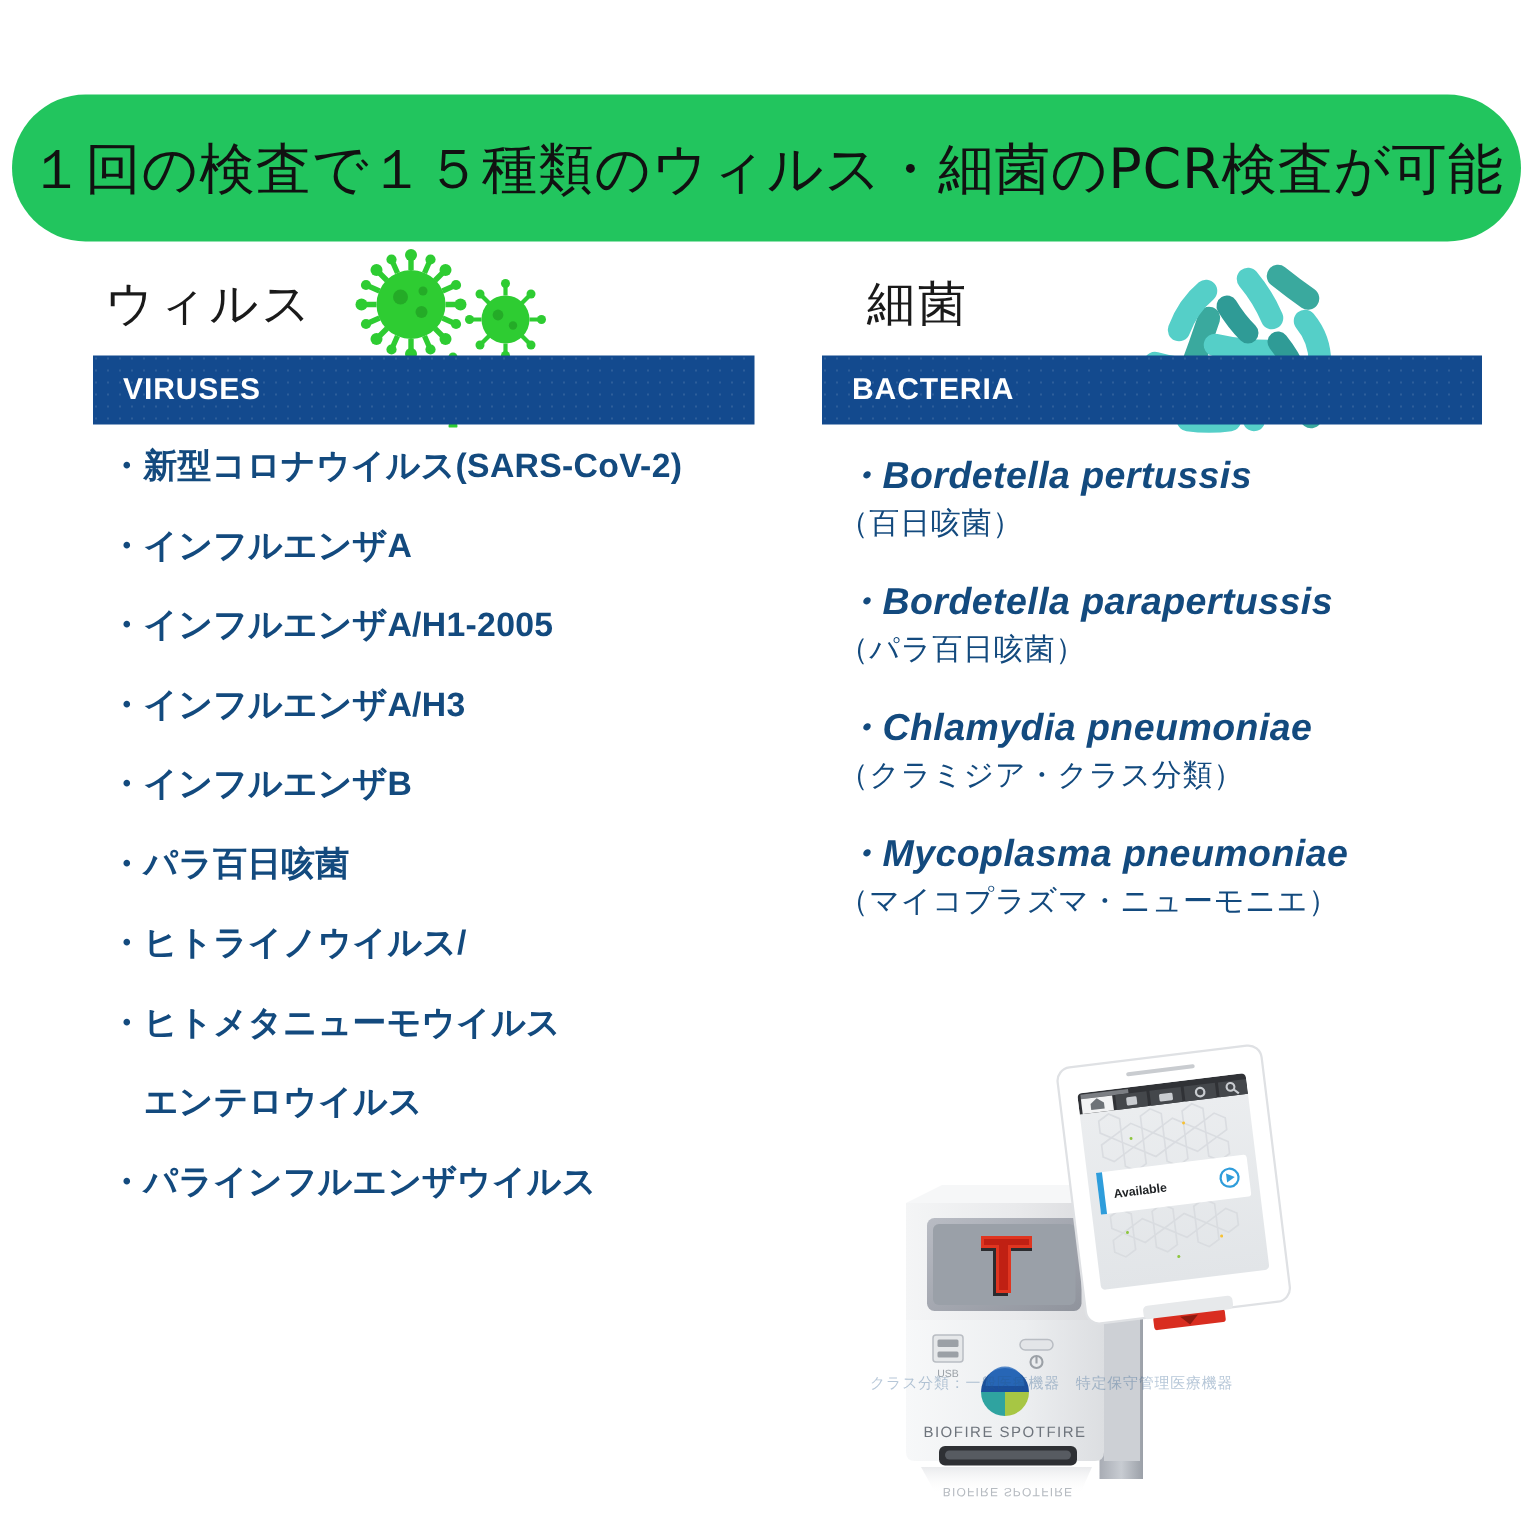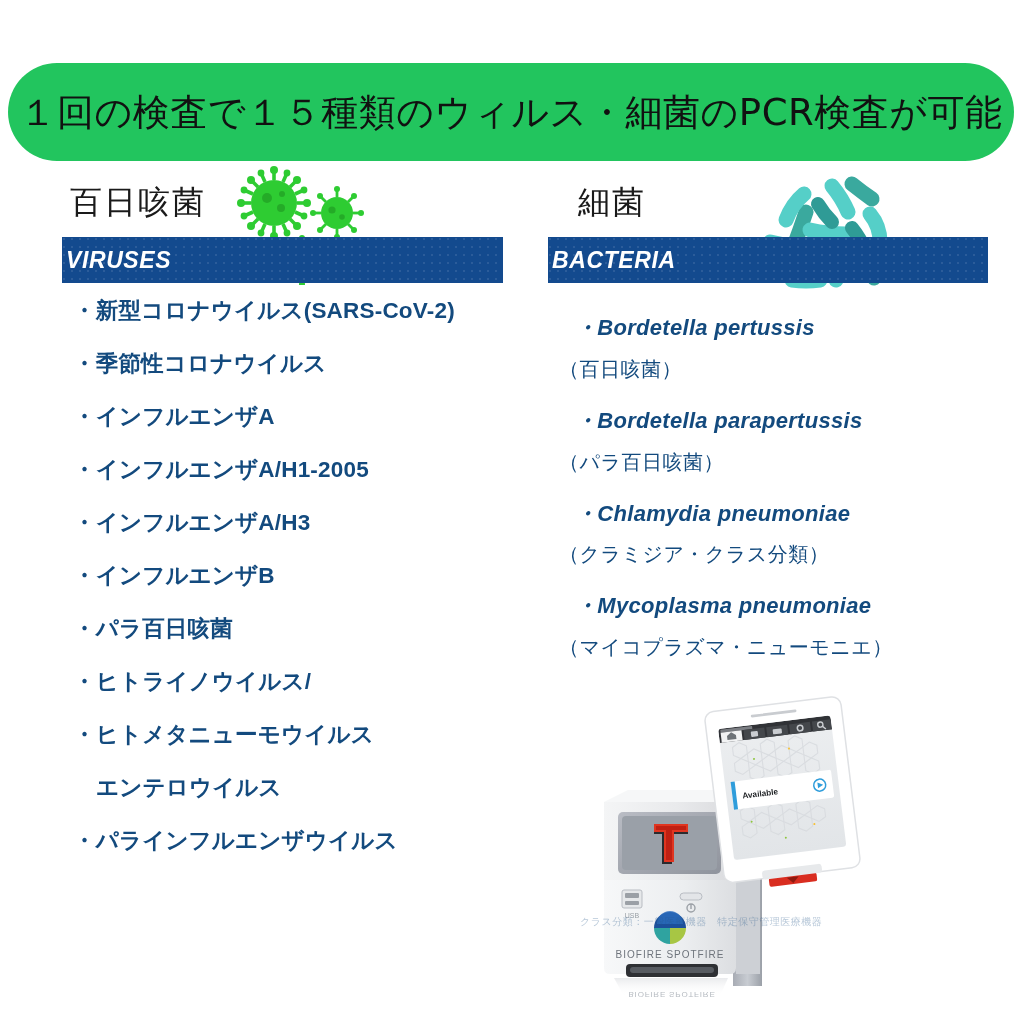--- a/index.html
+++ b/index.html
@@ -72,26 +72,25 @@
     background: #134a8e;
     background-image:
       radial-gradient(circle at 2px 2px, rgba(255,255,255,.11) 0.7px, transparent 0.8px);
     background-size: 8px 8px;
     box-sizing: border-box;
     display: flex;
     align-items: center;
   }
   .banner-text {
     color: #ffffff;
-    font-size: 23px;
+    font-size: 20px;
     font-weight: 700;
     letter-spacing: 0.6px;
-    margin-left: 4px;
+    margin-left: 20px;
     line-height: 1;
-    font-style: italic;
   }
 
   
   .germ-art {
     position: absolute;
     pointer-events: none;
   }
   .virus-art  { left: 165px; top: -5px;  width: 150px; height: 120px; }
   .bact-art   { left: 200px; top: -2px;  width: 160px; height: 125px; }
 
@@ -115,28 +114,28 @@
     letter-spacing: 0.2px;
     white-space: nowrap;
   }
   .v-item.cont { padding-left: 34px; }
 
   .b-item {
     margin: 0 0 26px 0;
     padding-left: 11px;
   }
   .b-sci {
-    font-size: 22px;
+    font-size: 25px;
     font-weight: 700;
     font-style: italic;
     color: #134a7e;
     line-height: 1.08;
     letter-spacing: 0.3px;
     white-space: nowrap;
-    margin: 16px;
+    margin: 4px;
   }
   .b-jp {
     font-size: 20px;
     font-weight: 400;
     color: #134a7e;
     line-height: 1.35;
     letter-spacing: 0.5px;
     white-space: nowrap;
     margin: 0;
     font-family: "DejaVu Sans", "Liberation Sans", sans-serif;
@@ -164,21 +163,21 @@
 </style>
 </head>
 <body>
 
 <div class="title-pill">
   <div class="title-text">１回の検査で１５種類のウィルス・細菌のPCR検査が可能</div>
 </div>
 
 <div class="col col-virus">
 
-  <div class="jp-label">百日咳菌</div>
+  <div class="jp-label">ウィルス</div>
 
   <svg class="germ-art virus-art" viewBox="0 0 150 120" aria-hidden="true">
     <g fill="#2ecc32">
 
       <g transform="translate(47,38)">
         <circle r="23"></circle>
         <g stroke="#2ecc32" stroke-width="3.6">
           <line x1="0" y1="-23" x2="0" y2="-33"></line>
             <line x1="16" y1="-16" x2="23" y2="-23"></line>
           <line x1="23" y1="0" x2="33" y2="0"></line>
@@ -278,21 +277,20 @@
       </g>
     </g>
   </svg>
 
   <div class="banner">
     <span class="banner-text">VIRUSES</span>
   </div>
 
   <ul class="list">
     <li class="v-item">・新型コロナウイルス(SARS-CoV-2)</li>
-    <li class="v-item">・季節性コロナウイルス</li>
     <li class="v-item">・インフルエンザA</li>
     <li class="v-item">・インフルエンザA/H1-2005</li>
     <li class="v-item">・インフルエンザA/H3</li>
     <li class="v-item">・インフルエンザB</li>
     <li class="v-item">・パラ百日咳菌</li>
     <li class="v-item">・ヒトライノウイルス/</li>
     <li class="v-item">・ヒトメタニューモウイルス</li>
     <li class="v-item cont">エンテロウイルス</li>
     <li class="v-item">・パラインフルエンザウイルス</li>
   </ul>

